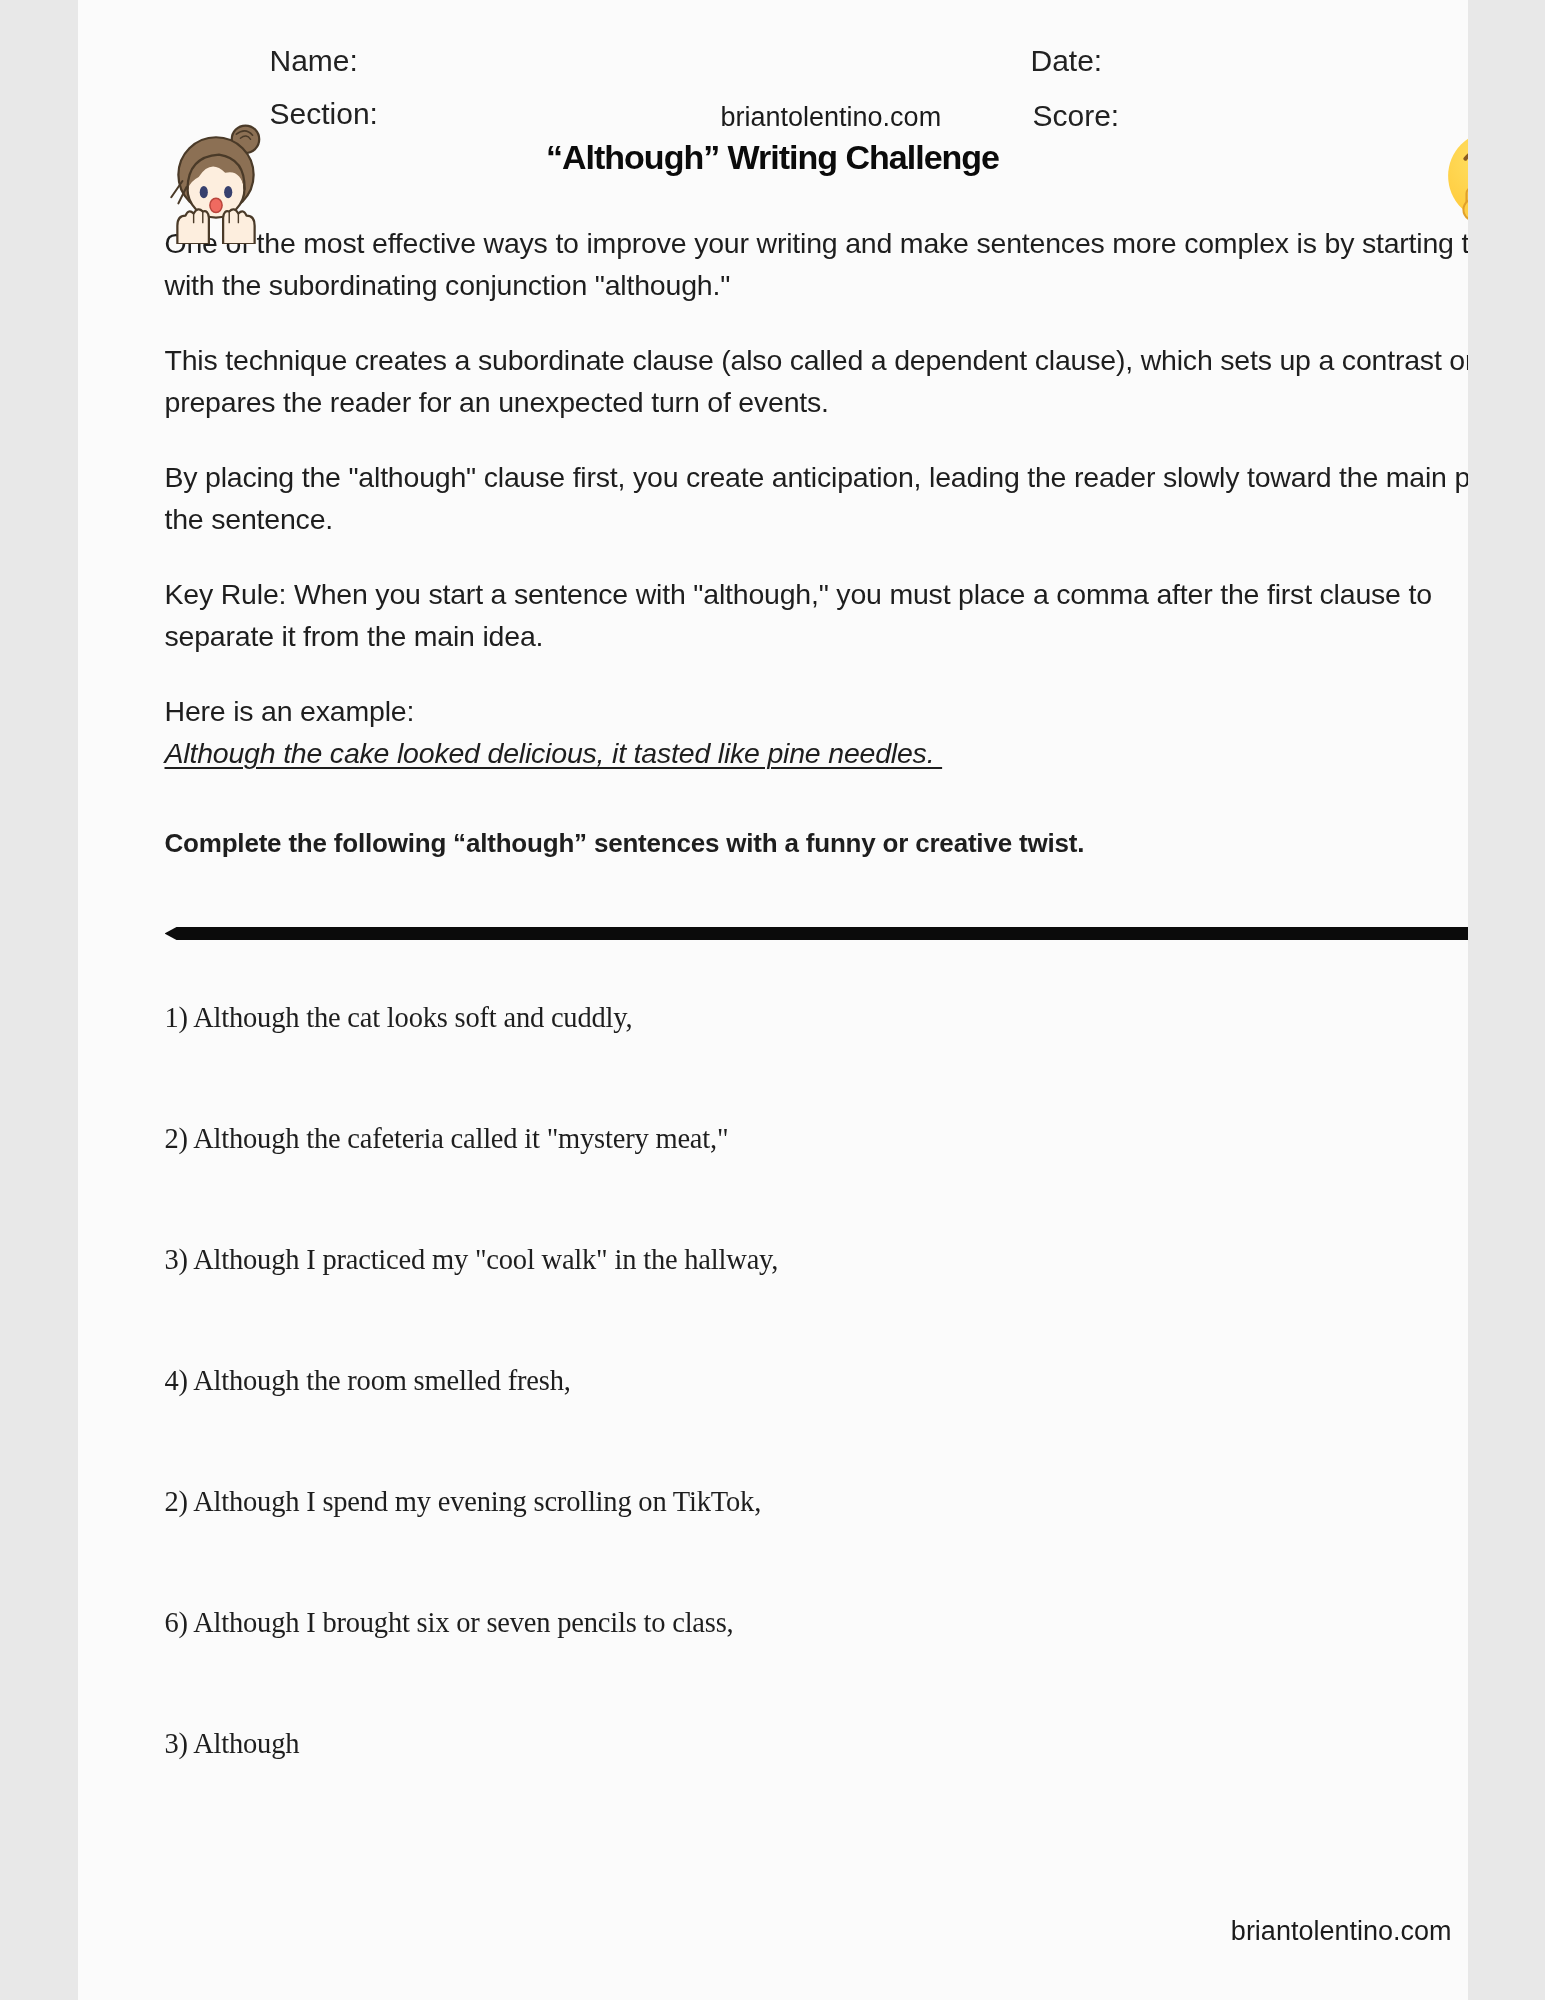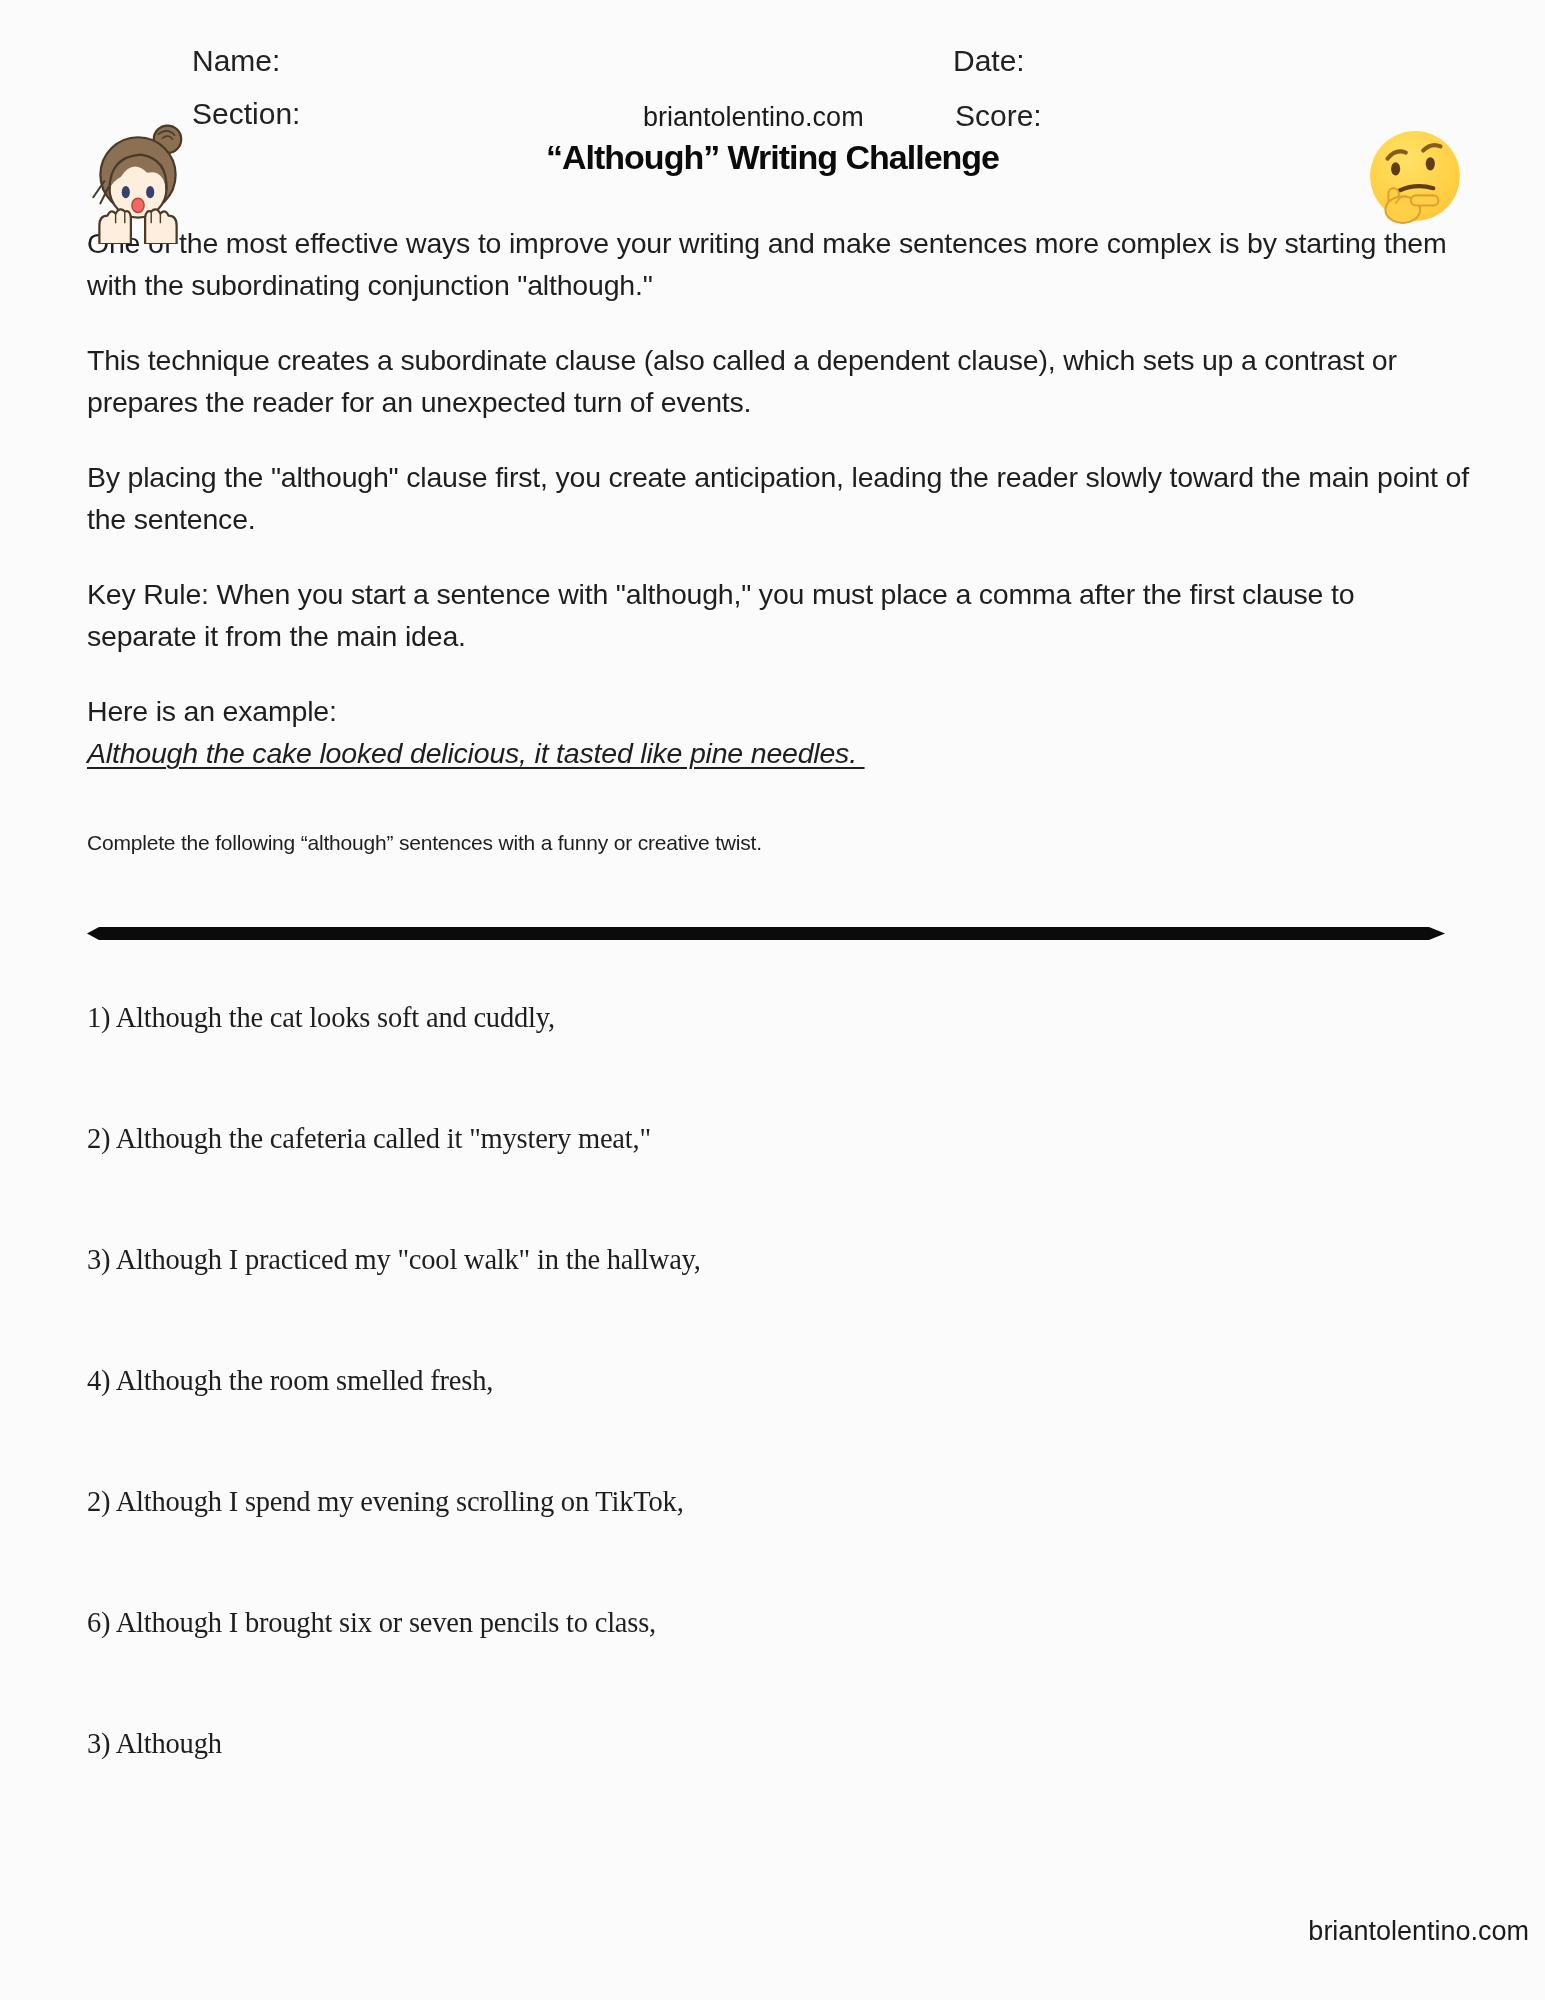--- a/index.html
+++ b/index.html
@@ -1,18 +1,18 @@
 <!DOCTYPE html>
 <html><head>
 <meta charset="utf-8">
 <style>
   html,body{margin:0;padding:0;background:#e8e8e8;}
   .page{
     position:relative;
-    width:1545px;height:2000px;
+    width:1390px;height:2000px;
     margin:0 auto;
     background:#fbfbfb;
     color:#1e1e1e;
     font-family:"Liberation Sans","DejaVu Sans",sans-serif;
     overflow:hidden;
   }
   .hdr{position:absolute;font-size:30px;color:#222;}
   .hdr-name{left:192px;top:44px;}
   .hdr-date{left:953px;top:44px;}
   .hdr-section{left:192px;top:97px;}
@@ -36,21 +36,21 @@
   .body-copy p{margin:0 0 33px 0;}
   .example-block{margin:0 0 48px 0 !important;}
   .example-line{display:block;}
   .example-sentence{
     display:block;
     font-style:italic;
     text-decoration:underline;
     text-decoration-thickness:2px;
     text-underline-offset:4px;
   }
-  .instruction{font-weight:400;font-size:21px;letter-spacing:-0.2px;}
+  .instruction{font-weight:700;font-size:26px;letter-spacing:-0.2px;}
 
   .divider{
     position:absolute;left:87px;top:927px;width:1358px;height:13px;
     background:#0b0b0b;
     clip-path:polygon(0 50%,12px 0,calc(100% - 16px) 0,100% 50%,calc(100% - 16px) 100%,12px 100%);
   }
 
   .questions{
     position:absolute;left:87px;top:1000px;width:1382px;
     font-size:28.5px;line-height:36px;letter-spacing:-0.2px;font-family:Liberation Serif, serif;

